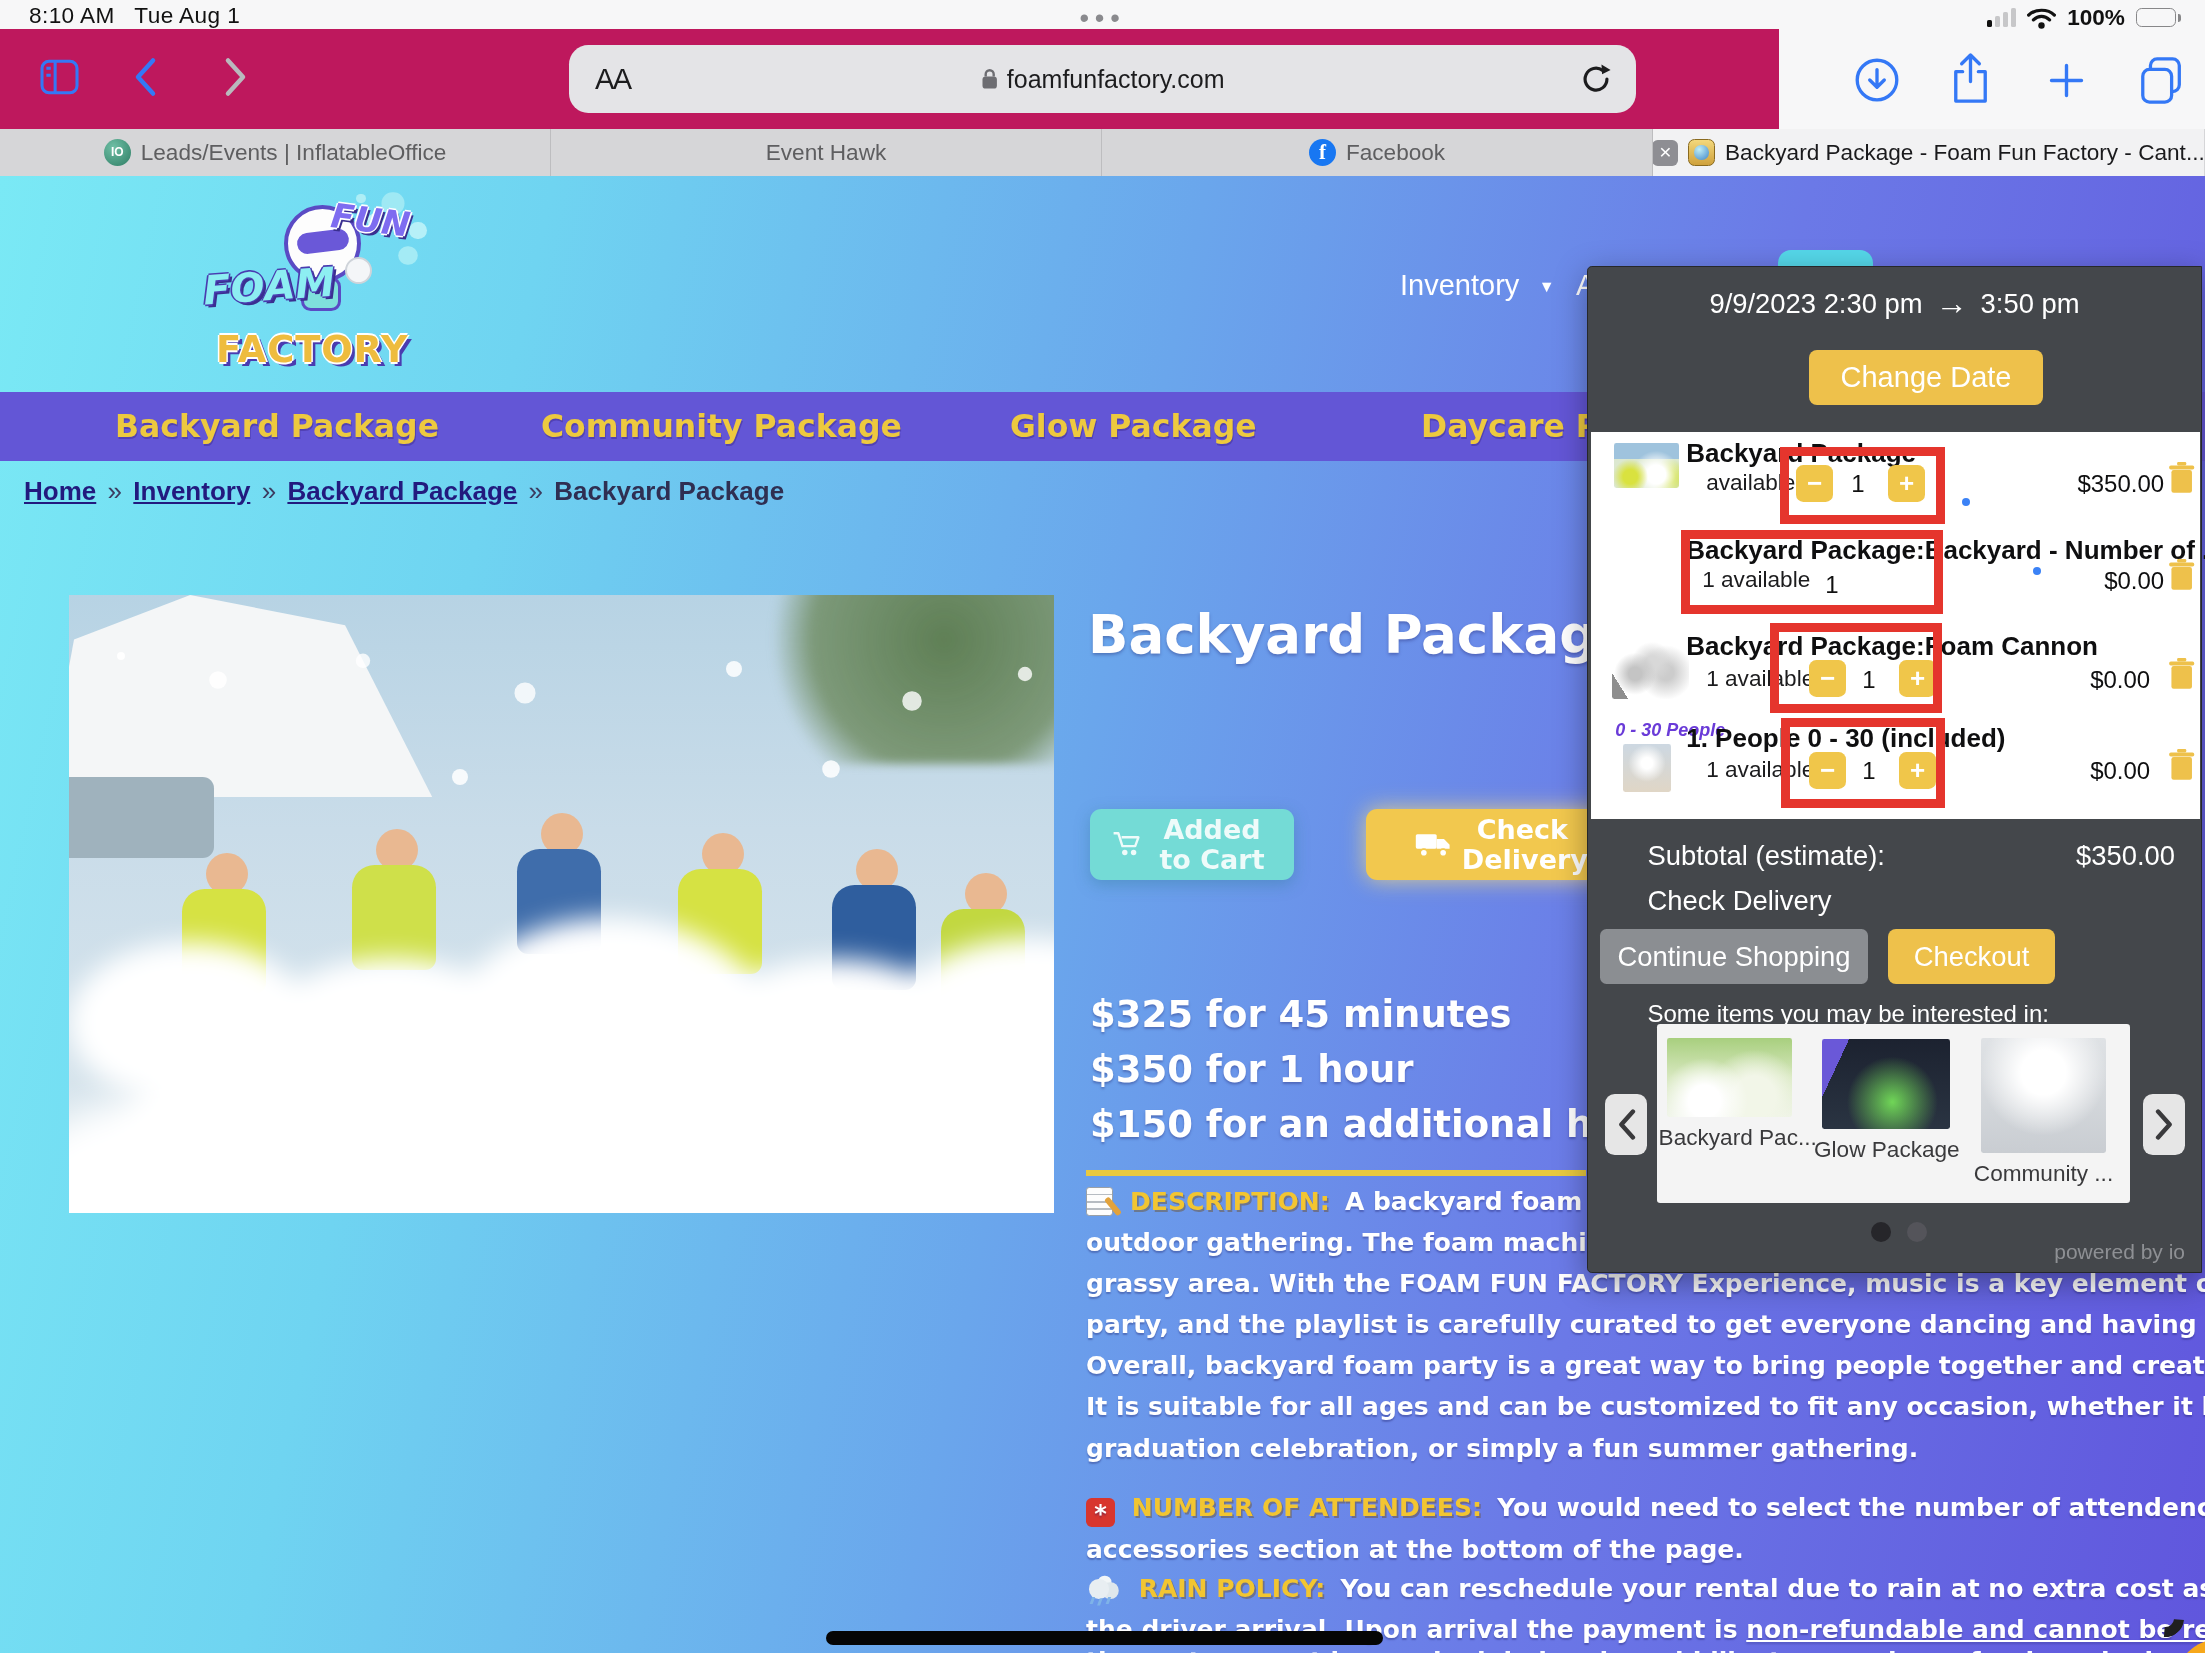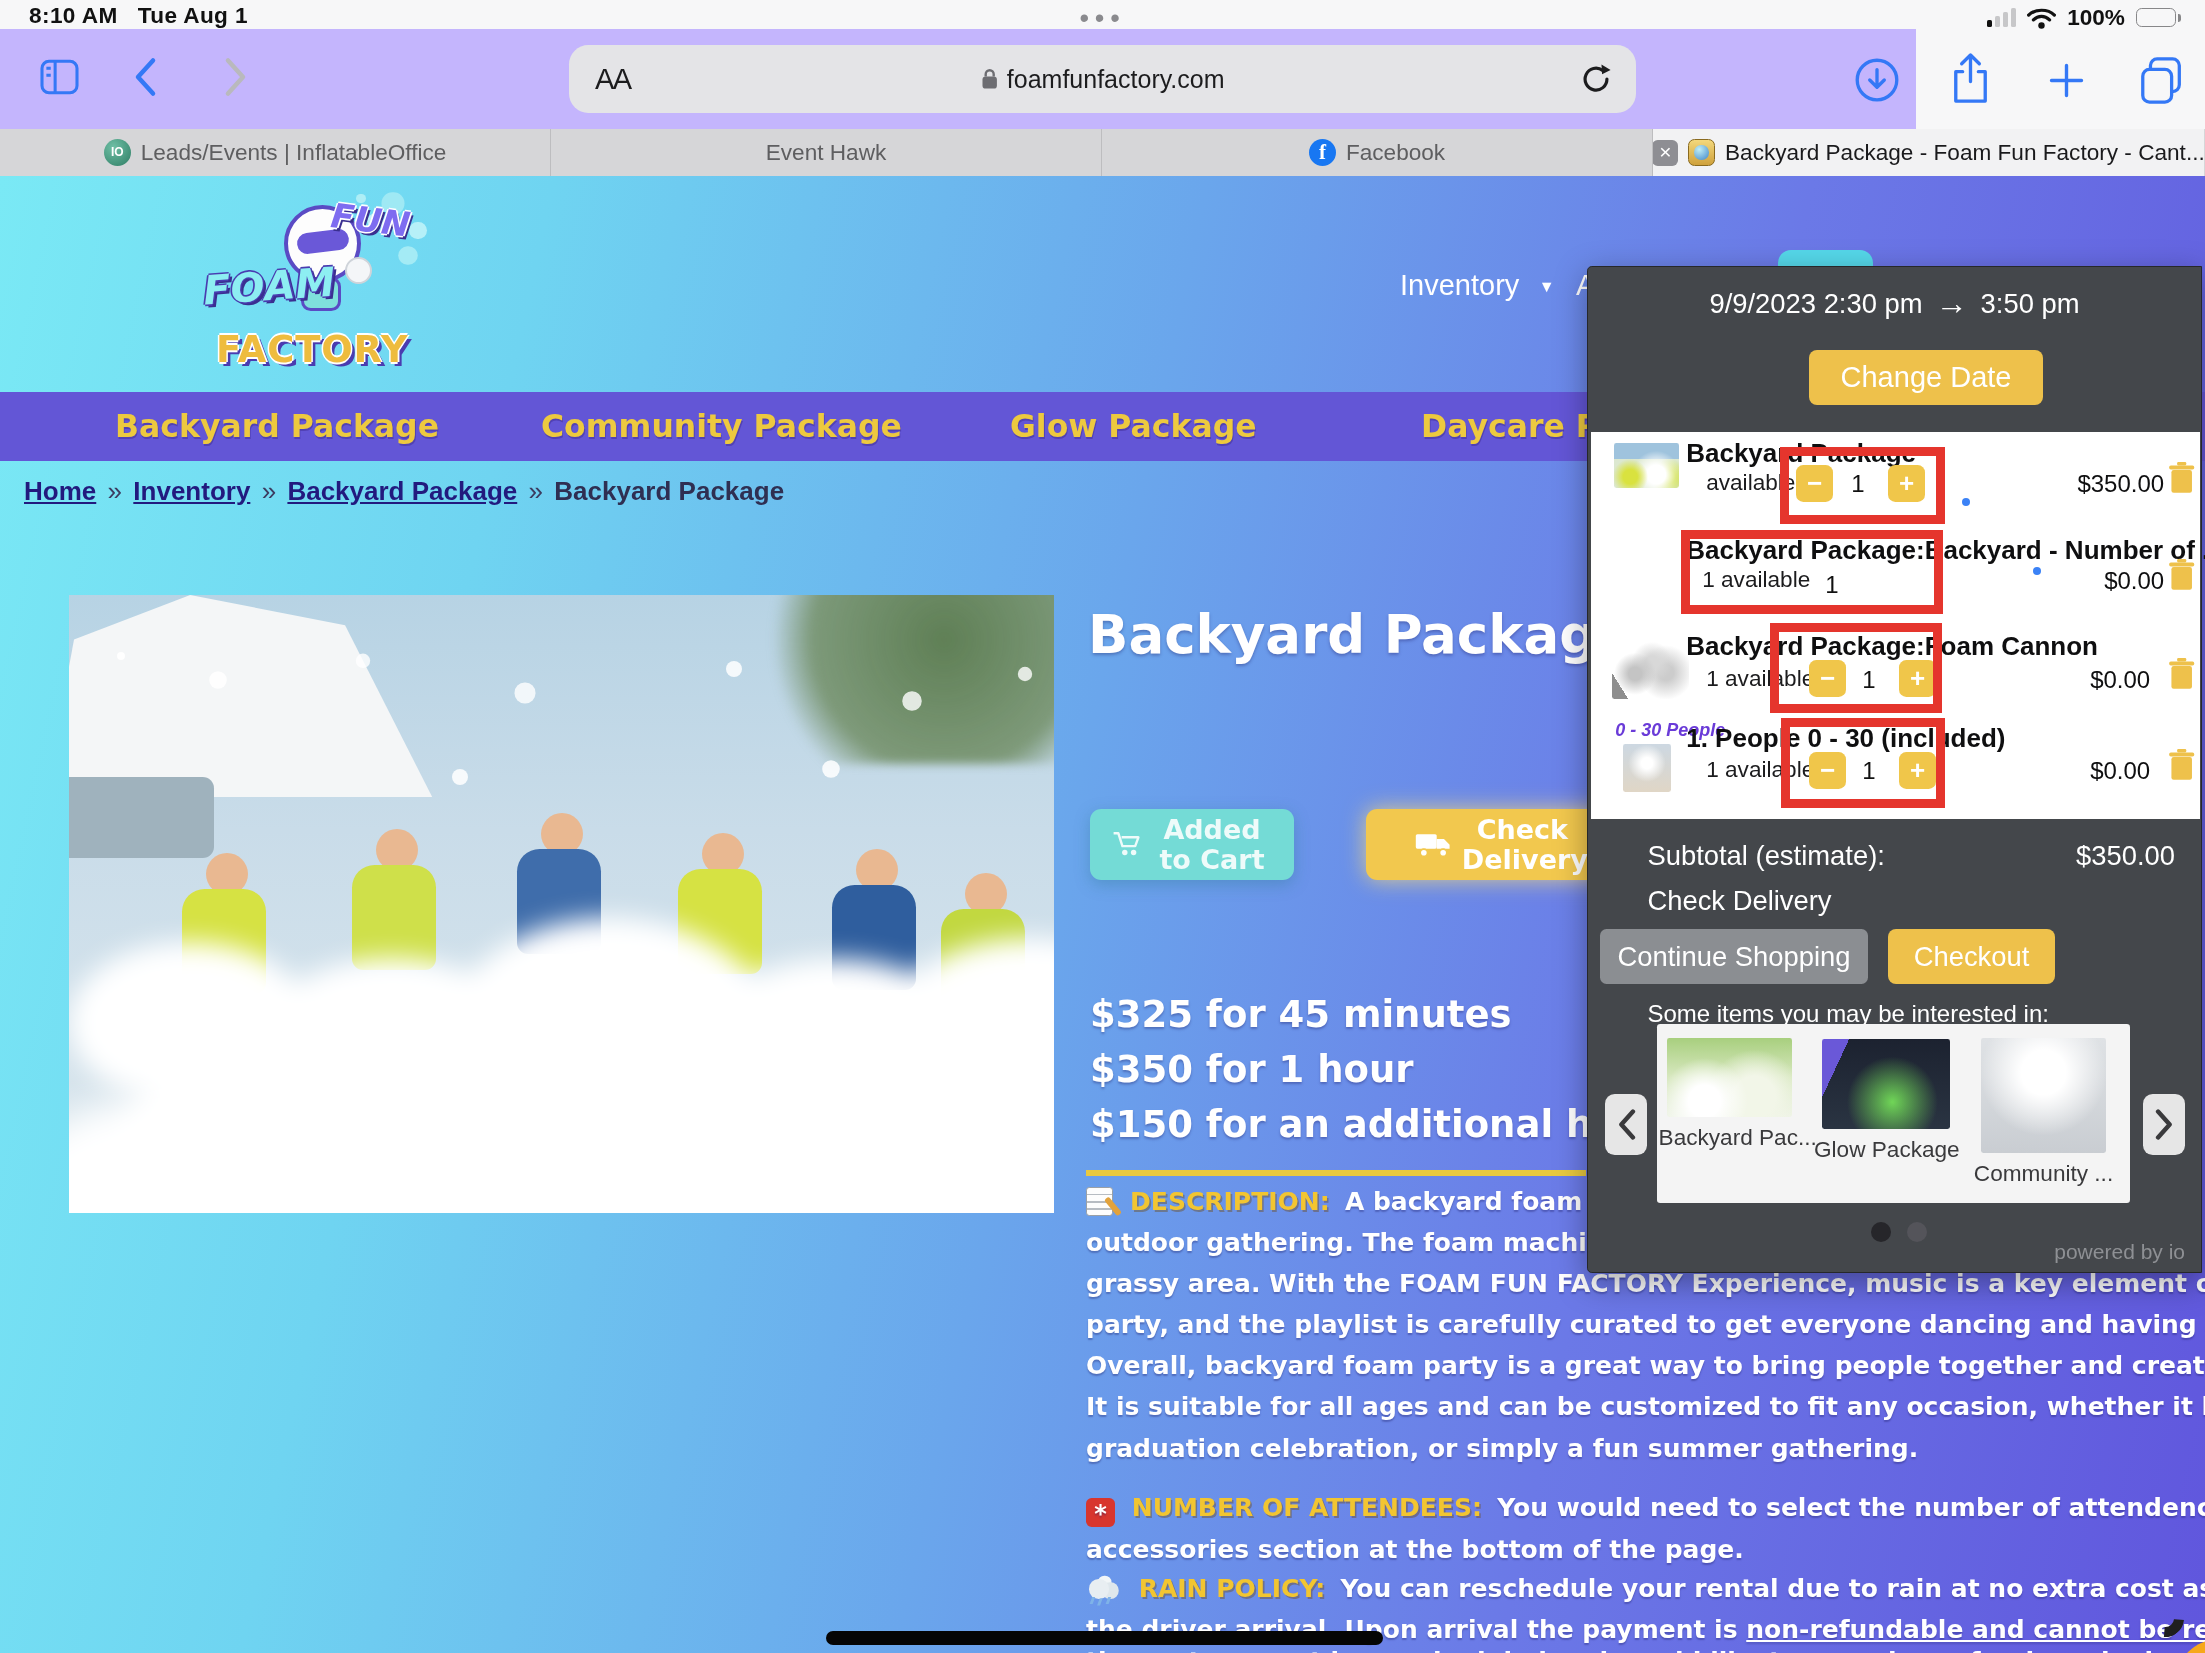--- a/index.html
+++ b/index.html
@@ -3,30 +3,30 @@
 <meta charset="utf-8">
 <style>
   * { box-sizing: border-box; margin: 0; padding: 0; }
   html,body { width:2205px; height:1653px; }
   body { font-family:"Liberation Sans", sans-serif; }
   .screen { position:relative; width:2205px; height:1653px; overflow:hidden; background:#f7f7f8; }
   .abs { position:absolute; }
 
   
   .status-bar { left:0; top:0; width:2205px; height:29px; background:#f7f7f8; }
-  .status-left { left:29px; top:3.2px; font-size:22.6px; font-weight:bold; color:#111; letter-spacing:0.4px; }
+  .status-left { left:29px; top:3.2px; font-size:22.6px; font-weight:normal; color:#111; letter-spacing:0.4px; }
   .stage-dots { left:0; right:0; top:1.6px; text-align:center; color:#8a8a8e; font-size:27.4px; letter-spacing:5.7px; }
   .status-right { right:24px; top:4.8px; display:flex; align-items:center; gap:11.3px; }
   .sigbars { display:flex; align-items:flex-end; gap:3.2px; height:19.4px; }
   .sigbars i { display:block; width:4.8px; border-radius:1.6px; }
   .battery-body { width:40px; height:19.4px; border:1.6px solid #878789; border-radius:5.7px; padding:1.6px; }
   .battery-fill { width:100%; height:100%; background:#111; border-radius:3.2px; }
   .battery-tip { width:3.2px; height:8px; background:#878789; border-radius:0 2.4px 2.4px 0; margin-left:1.6px; }
 
-  .toolbar { left:0; top:29px; width:1916px; height:100px; background:#c4b5fd; }
+  .toolbar { left:0; top:29px; width:1779px; height:100px; background:#be185d; }
   .url-pill { left:569px; top:16px; width:1067px; height:68px; background:#e4e4e7; border-radius:19.4px; display:flex; align-items:center; }
   .aa { position:absolute; left:26px; font-size:29px; color:#1c1c1e; letter-spacing:-1.6px; }
   .domain-wrap { margin:0 auto; display:flex; align-items:center; gap:7px; font-size:25px; color:#1c1c1e; }
   .reload { position:absolute; right:22.6px; top:16px; }
   .tool-icon { cursor:default; }
 
   .tab-bar { left:0; top:129px; width:2205px; height:47px; background:#d6d6d8; display:flex; }
   .tab { width:551px; height:47px; display:flex; align-items:center; justify-content:center; gap:9.7px; border-right:1.6px solid #bdbdbf; font-size:22.6px; color:#5e5e60; overflow:hidden; white-space:nowrap; }
   .tab.active { background:#f2f2f3; color:#1a1a1c; border-right:none; }
   .fav { width:27.4px; height:27.4px; border-radius:50%; flex:0 0 auto; display:flex; align-items:center; justify-content:center; color:#fff; font-weight:bold; }

